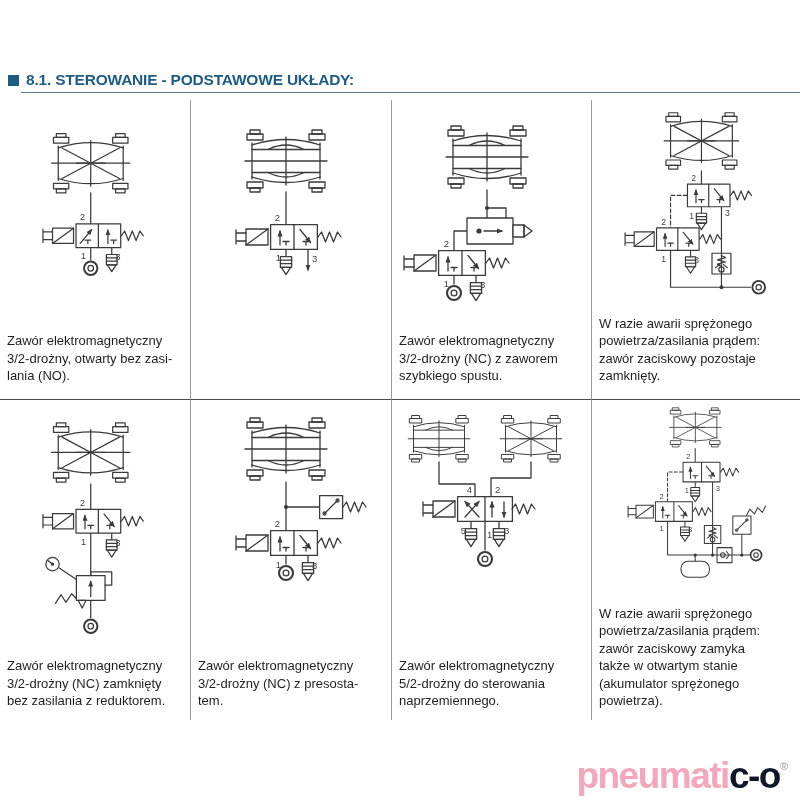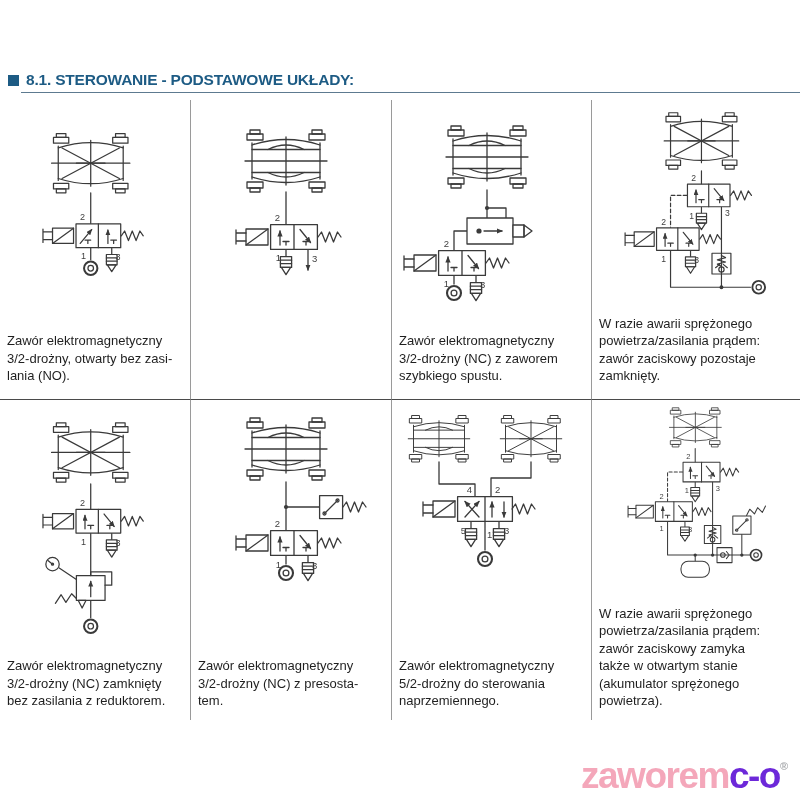--- a/index.html
+++ b/index.html
@@ -23,21 +23,21 @@
   .dg{display:block;margin:0 auto;}
   .dg *{stroke:#3a3a3a;stroke-width:1.3;fill:none;stroke-linecap:round;stroke-linejoin:round;}
   .dg .w{fill:#fff;}
   .dg .f{fill:#3a3a3a;stroke:none;}
   .dg .dash{stroke-dasharray:4 2.6;}
   .dg text{stroke:none;fill:#3f3f3f;font:9.5px "Liberation Sans",sans-serif;}
   
   .logo{position:absolute;right:12px;bottom:6px;font-weight:700;font-size:37px;
         letter-spacing:-1.5px;line-height:1;}
   .logo .p1{color:#f4a7ba;}
-  .logo .p2{color:#6d28d9;}
+  .logo .p2{color:#0f172a;}
   .logo sup{font-size:11px;color:#a8aaad;letter-spacing:0;vertical-align:18px;}
 </style>
 </head>
 <body>
 
 <div class="page">
 
   <svg width="0" height="0" style="position:absolute" aria-hidden="true">
     <defs>
       <marker id="ah" markerWidth="8" markerHeight="8" refX="5.5" refY="2.6" orient="auto" markerUnits="userSpaceOnUse">
@@ -455,16 +455,16 @@
 powietrza/zasilania prądem:
 zawór zaciskowy zamyka
 także w otwartym stanie
 (akumulator sprężonego
 powietrza).</figcaption>
     </figure>
 
   </div>
 
   <div class="logo">
-    <span class="p1">zaworem</span><span class="p2">c-o</span><sup>®</sup>
+    <span class="p1">pneumati</span><span class="p2">c-o</span><sup>®</sup>
   </div>
 
 </div>
 
 </body></html>

